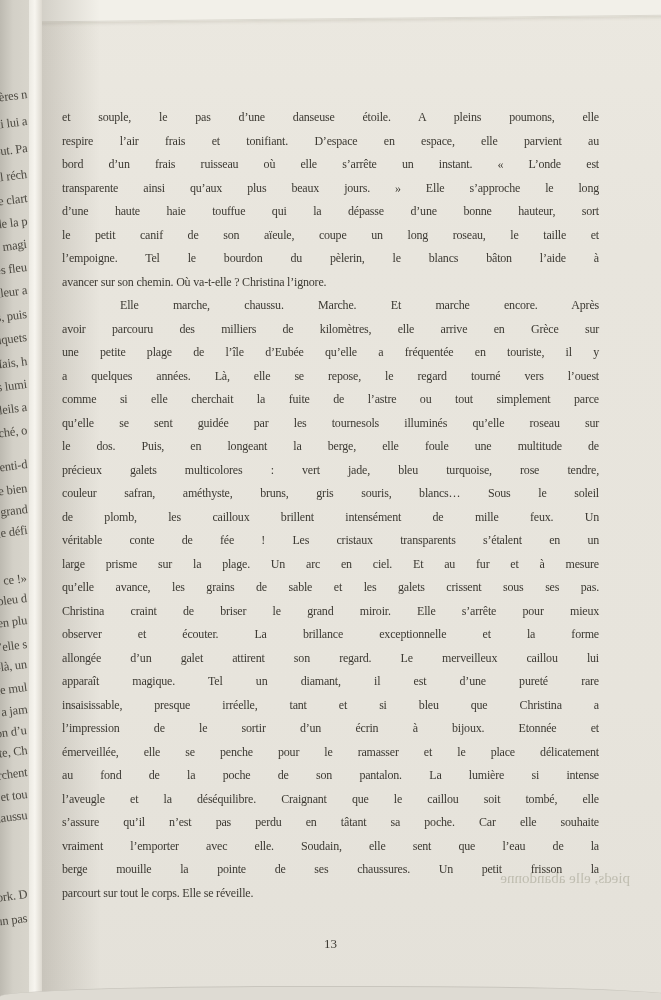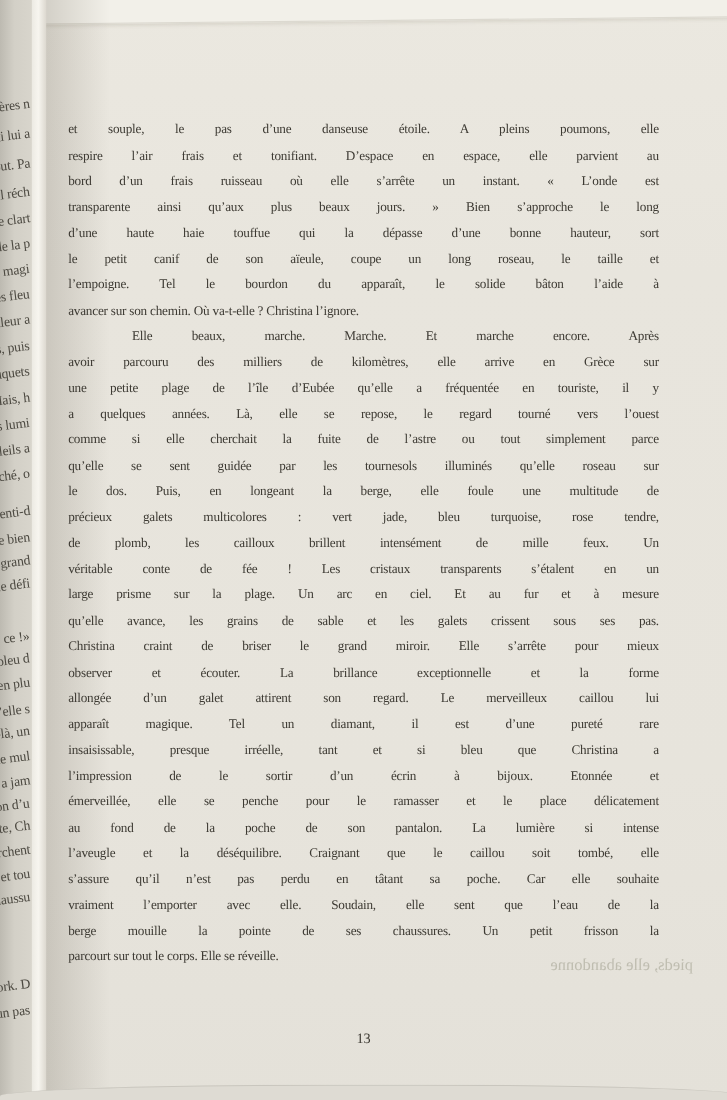--- a/index.html
+++ b/index.html
@@ -122,35 +122,36 @@
     </div>
 
   <div class="page-curl"></div>
   <div class="gutter-shadow"></div>
 
   <div class="text-block">
       <div>
         <div class="line"><span>et souple, le pas d’une danseuse étoile. A pleins poumons, elle</span></div>
         <div class="line"><span>respire l’air frais et tonifiant. D’espace en espace, elle parvient au</span></div>
         <div class="line"><span>bord d’un frais ruisseau où elle s’arrête un instant. </span><span class="italic">« L’onde est</span></div>
-        <div class="line"><span class="italic">transparente ainsi qu’aux plus beaux jours. »</span><span> Bien s’approche le long</span></div>
+        <div class="line"><span class="italic">transparente ainsi qu’aux plus beaux jours. »</span><span> Elle s’approche le long</span></div>
         <div class="line"><span>d’une haute haie touffue qui la dépasse d’une bonne hauteur, sort</span></div>
         <div class="line"><span>le petit canif de son aïeule, coupe un long roseau, le taille et</span></div>
-        <div class="line"><span>l’empoigne. Tel le bourdon du apparaît, le solide bâton l’aide à</span></div>
+        <div class="line"><span>l’empoigne. Tel le bourdon du pèlerin, le blancs bâton l’aide à</span></div>
         <div class="line line-last"><span>avancer sur son chemin. Où va-t-elle ? Christina l’ignore.</span></div>
       </div>
       <div>
-        <div class="line line-indent"><span>Elle beaux, marche. Marche. Et marche encore. Après</span></div>
+        <div class="line line-indent"><span>Elle marche, chaussu. Marche. Et marche encore. Après</span></div>
         <div class="line"><span>avoir parcouru des milliers de kilomètres, elle arrive en Grèce sur</span></div>
         <div class="line"><span>une petite plage de l’île d’Eubée qu’elle a fréquentée en touriste, il y</span></div>
         <div class="line"><span>a quelques années. Là, elle se repose, le regard tourné vers l’ouest</span></div>
         <div class="line"><span>comme si elle cherchait la fuite de l’astre ou tout simplement parce</span></div>
         <div class="line"><span>qu’elle se sent guidée par les tournesols illuminés qu’elle roseau sur</span></div>
         <div class="line"><span>le dos. Puis, en longeant la berge, elle foule une multitude de</span></div>
         <div class="line"><span>précieux galets multicolores : vert jade, bleu turquoise, rose tendre,</span></div>
+        <div class="line"><span>couleur safran, améthyste, bruns, gris souris, blancs… Sous le soleil</span></div>
         <div class="line"><span>de plomb, les cailloux brillent intensément de mille feux. Un</span></div>
         <div class="line"><span>véritable conte de fée ! Les cristaux transparents s’étalent en un</span></div>
         <div class="line"><span>large prisme sur la plage. Un arc en ciel. Et au fur et à mesure</span></div>
         <div class="line"><span>qu’elle avance, les grains de sable et les galets crissent sous ses pas.</span></div>
         <div class="line"><span>Christina craint de briser le grand miroir. Elle s’arrête pour mieux</span></div>
         <div class="line"><span>observer et écouter. La brillance exceptionnelle et la forme</span></div>
         <div class="line"><span>allongée d’un galet attirent son regard. Le merveilleux caillou lui</span></div>
         <div class="line"><span>apparaît magique. Tel un diamant, il est d’une pureté rare</span></div>
         <div class="line"><span>insaisissable, presque irréelle, tant et si bleu que Christina a</span></div>
         <div class="line"><span>l’impression de le sortir d’un écrin à bijoux. Etonnée et</span></div>

